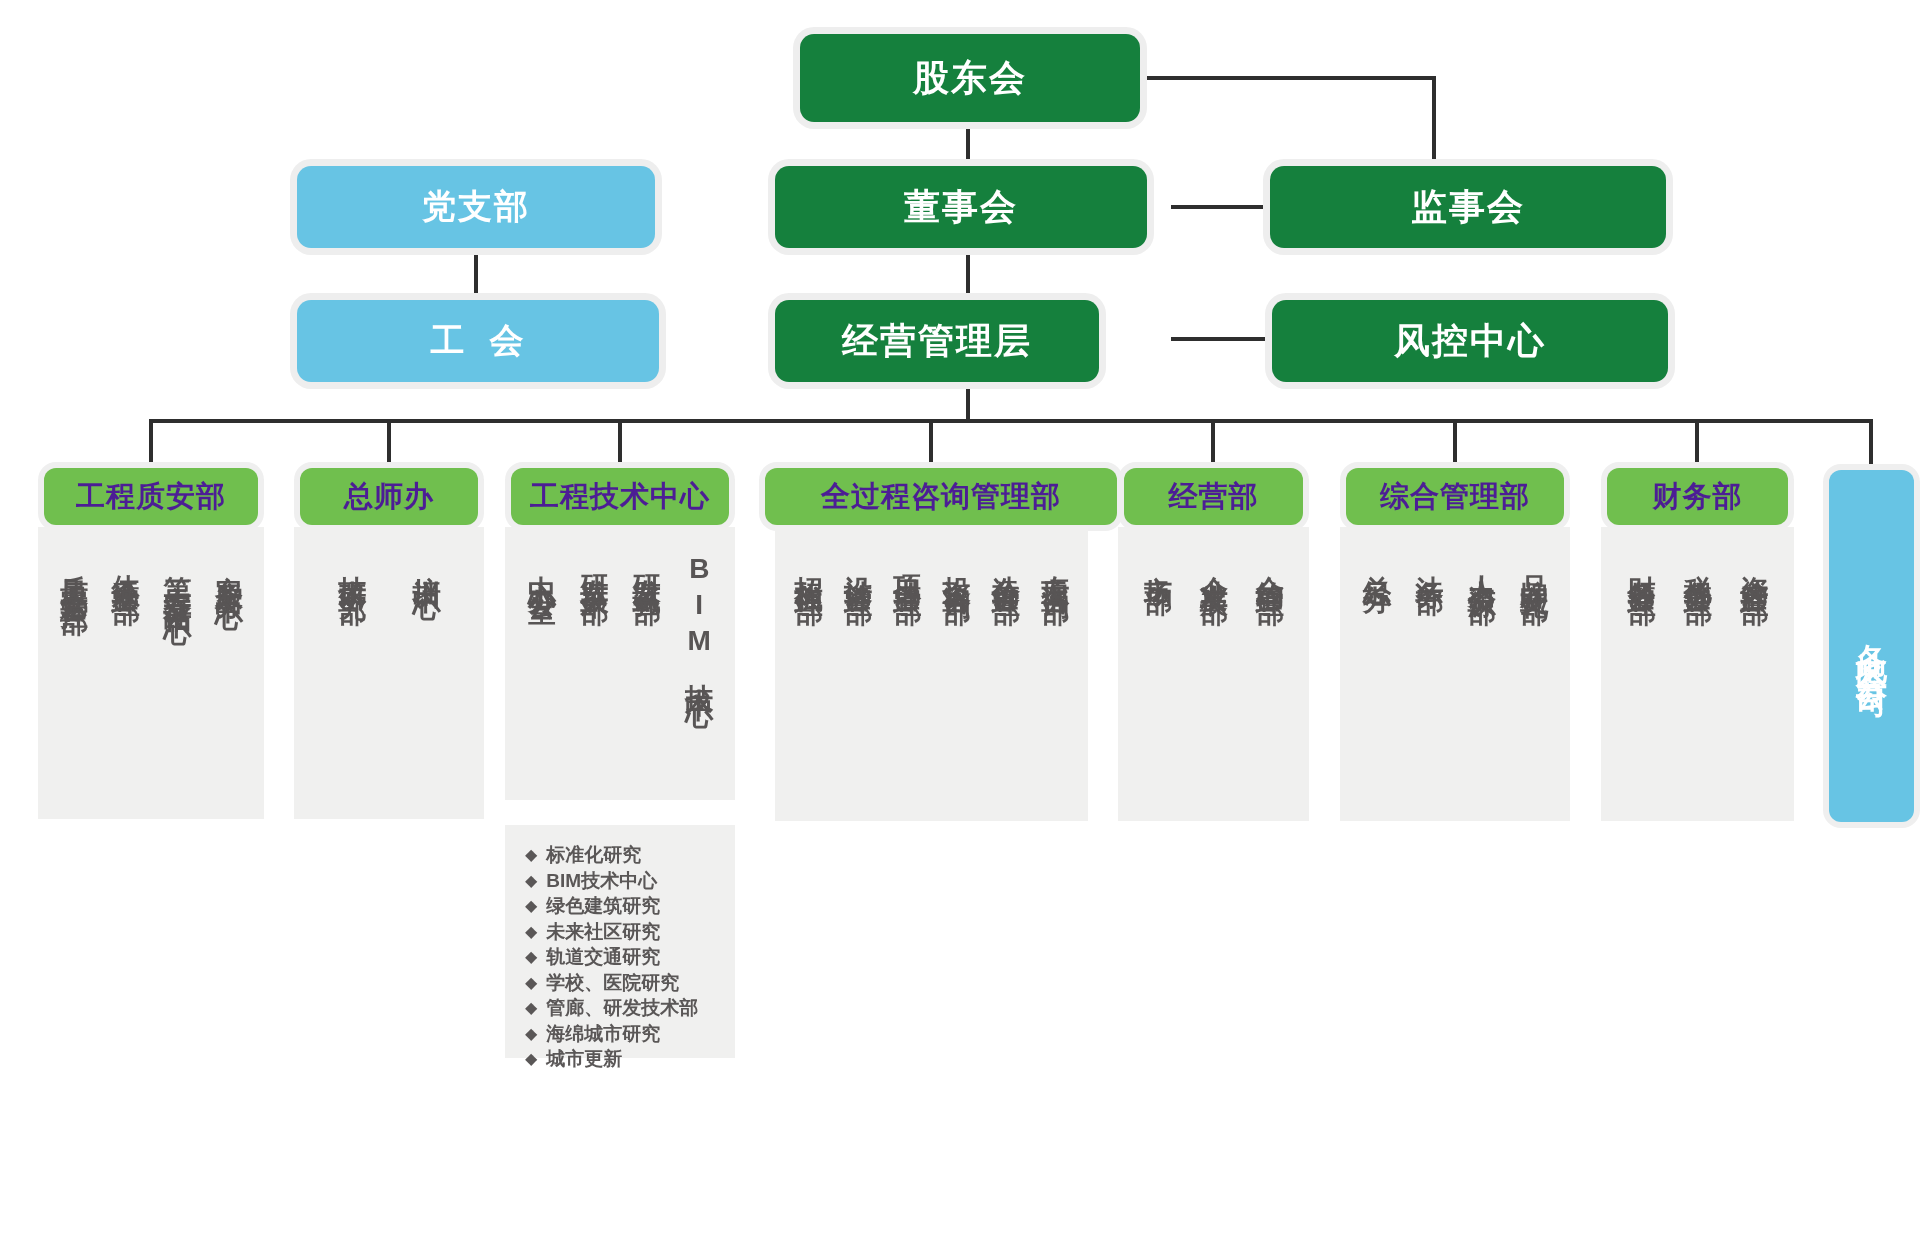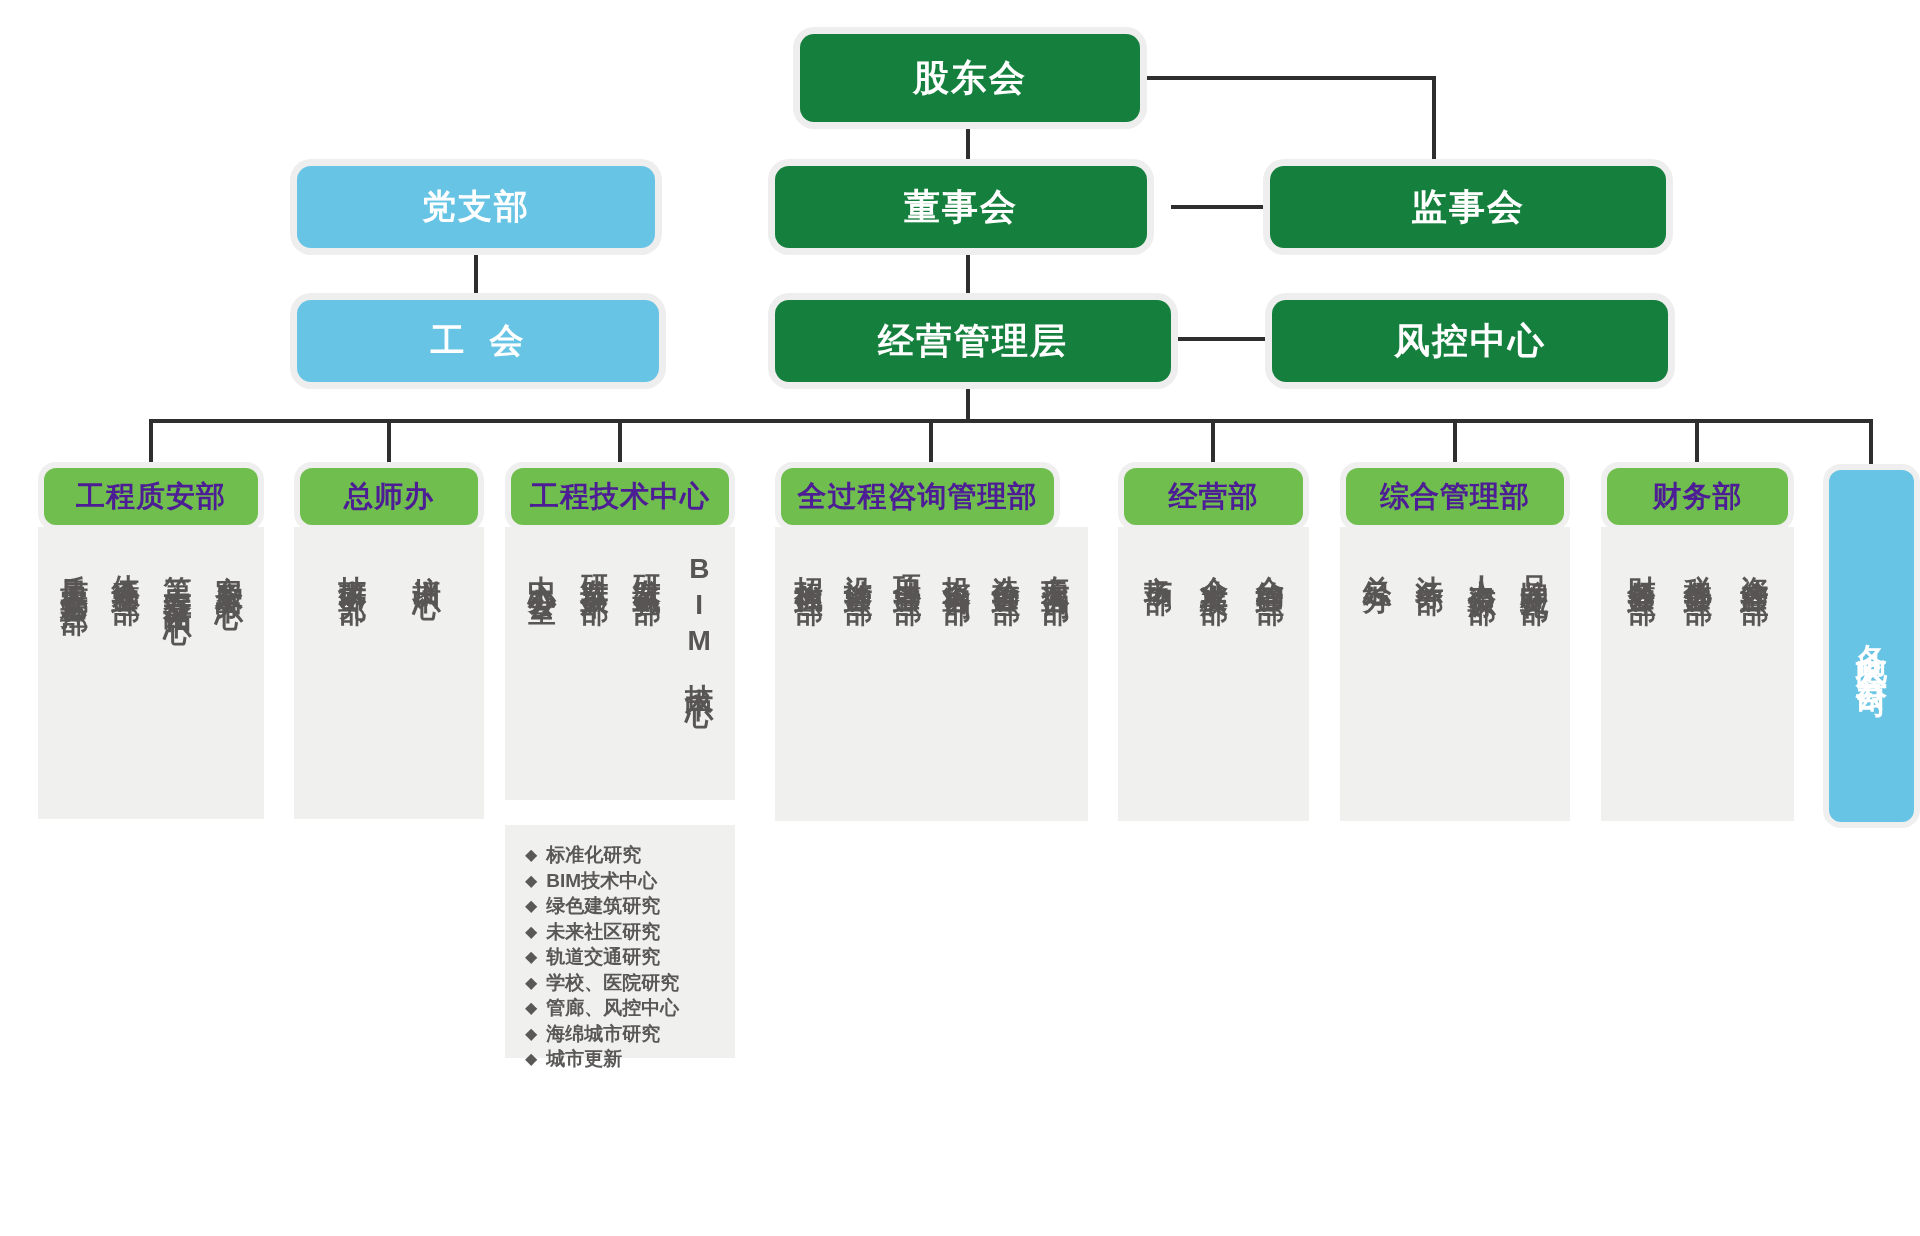--- a/index.html
+++ b/index.html
@@ -82,21 +82,21 @@
   </div>
   <div class="node blue" style="left:775px;top:166px;width:372px;height:82px;">
     <span>董事会</span>
   </div>
   <div class="node blue" style="left:1270px;top:166px;width:396px;height:82px;">
     <span>监事会</span>
   </div>
   <div class="node lblue" style="left:297px;top:300px;width:362px;height:82px;white-space:pre;">
     <span style="white-space:pre;">工  会</span>
   </div>
-  <div class="node blue" style="left:775px;top:300px;width:396px;height:82px;">
+  <div class="node blue" style="left:775px;top:300px;width:324px;height:82px;">
     <span>经营管理层</span>
   </div>
   <div class="node blue" style="left:1272px;top:300px;width:396px;height:82px;">
     <span>风控中心</span>
   </div>
 
   <div class="dept-hdr" style="left:44px;top:468px;width:214px;">
     <span>工程质安部</span>
   </div>
   <div class="panel" style="left:38px;top:527px;width:226px;height:292px;">
@@ -143,33 +143,33 @@
     <div class="research-item">
       <span class="dmd">◆</span>
       <span>轨道交通研究</span>
     </div>
     <div class="research-item">
       <span class="dmd">◆</span>
       <span>学校、医院研究</span>
     </div>
     <div class="research-item">
       <span class="dmd">◆</span>
-      <span>管廊、风控中心</span>
+      <span>管廊、研发技术部</span>
     </div>
     <div class="research-item">
       <span class="dmd">◆</span>
       <span>海绵城市研究</span>
     </div>
     <div class="research-item">
       <span class="dmd">◆</span>
       <span>城市更新</span>
     </div>
   </div>
 
-  <div class="dept-hdr" style="left:781px;top:468px;width:273px;">
+  <div class="dept-hdr" style="left:765px;top:468px;width:352px;">
     <span>全过程咨询管理部</span>
   </div>
   <div class="panel" style="left:775px;top:527px;width:313px;height:294px;">
     <div class="vtext">招标代理部</div>
     <div class="vtext">设计管理部</div>
     <div class="vtext">项目管理部</div>
     <div class="vtext">投资咨询部</div>
     <div class="vtext">造价管理部</div>
     <div class="vtext">专项咨询部</div>
   </div>

